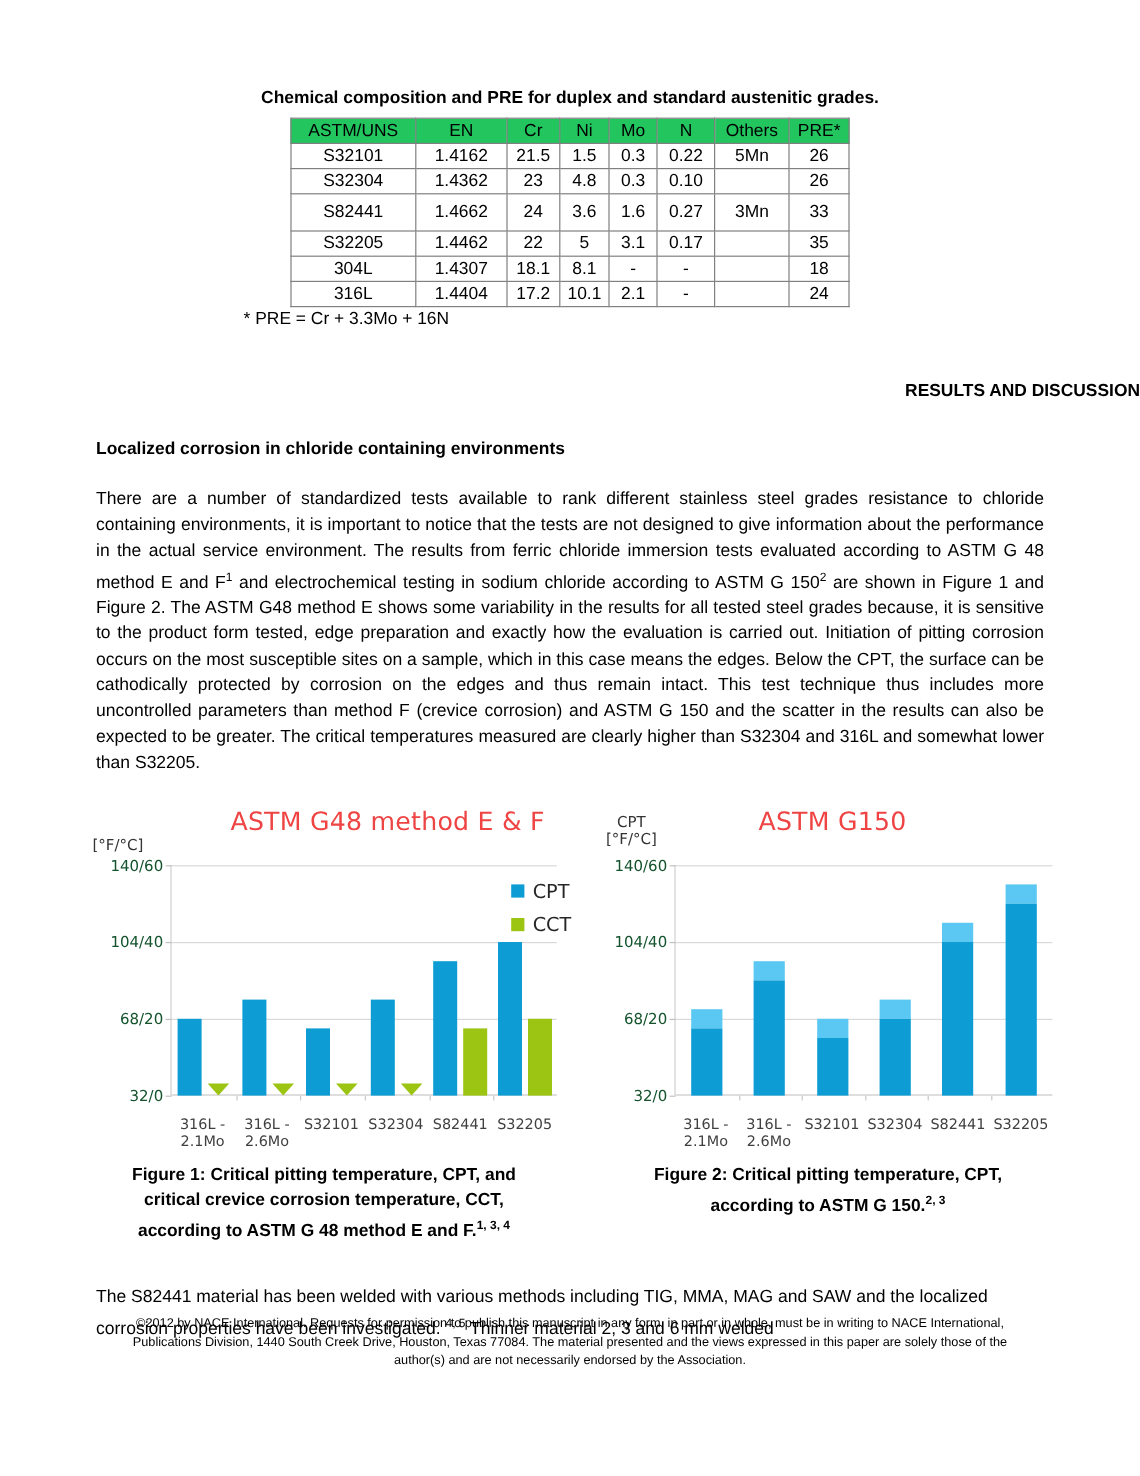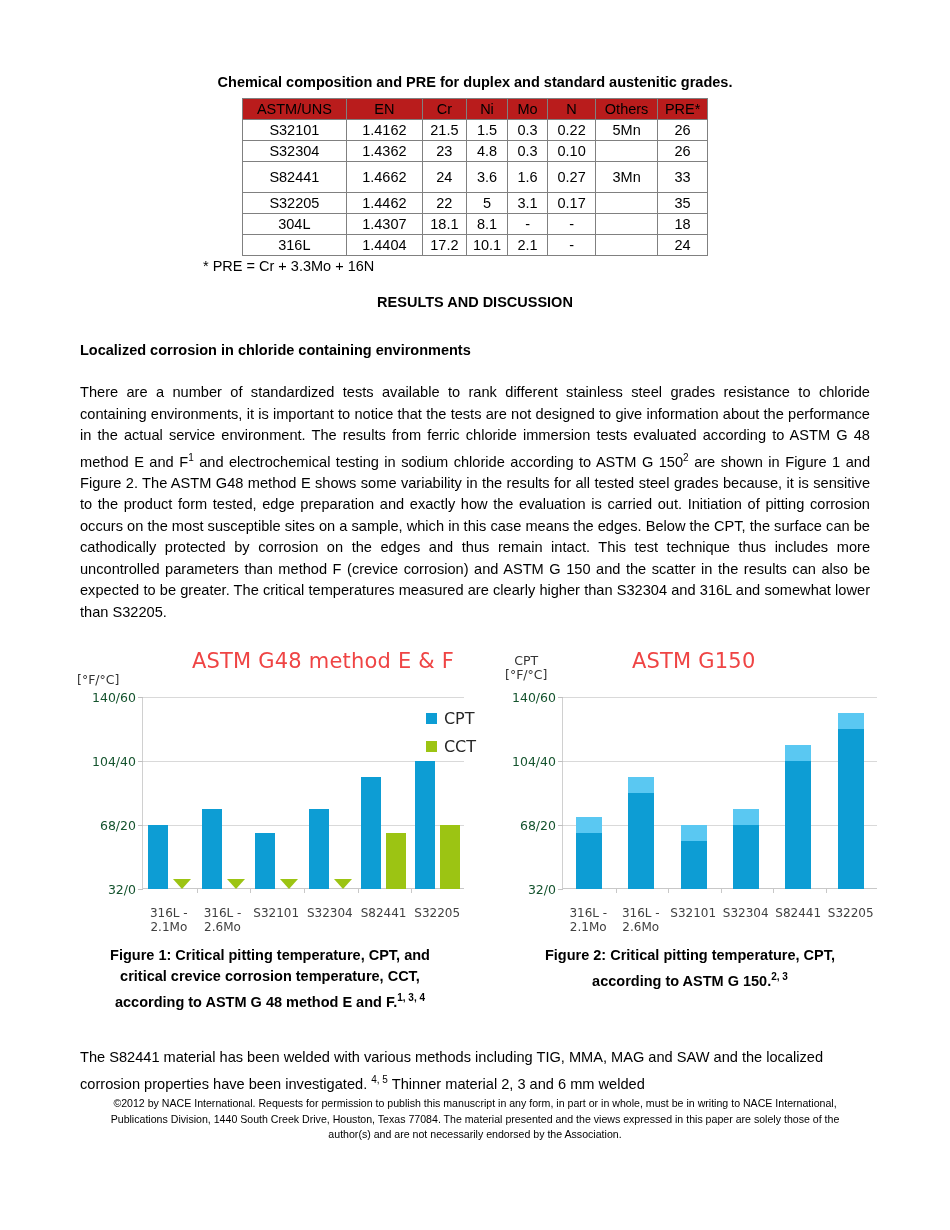--- a/index.html
+++ b/index.html
@@ -25,39 +25,39 @@
     border:1.6px solid #808080;
   }
   table.comp th, table.comp td {
     border:1px solid #808080;
     text-align:center;
     padding:1px 6px;
     height:21px;
     font-weight:normal;
     white-space:nowrap;
   }
-  table.comp thead th { background:#b91c1c; }
+  table.comp thead th { background:#22c55e; }
   table.comp td.c0 { min-width:104px; }
   table.comp td.c1 { min-width:76px; }
   table.comp td.c2 { min-width:44px; }
   table.comp td.c3 { min-width:40px; }
   table.comp td.c4 { min-width:40px; }
   table.comp td.c5 { min-width:48px; }
   table.comp td.c6 { min-width:62px; }
   table.comp td.c7 { min-width:50px; }
   tr.tall td { height:31px; }
   .tbl-note {
     width:560px; margin:2px auto 0 auto;
     font-size:14.5px; padding-left:8px;
   }
 
   
   .section-head {
-    text-align:center; font-weight:bold; font-size:14.5px;
-    margin-top:20px;
+    text-align:right; font-weight:bold; font-size:14.5px;
+    margin-top:44px;
   }
   .sub-head {
     font-weight:bold; font-size:14.5px;
     margin:32px 0 0 80px;
   }
   .para {
     width:790px; margin:24px 0 0 80px;
     font-size:14.6px; line-height:21.5px;
     text-align:justify;
   }

